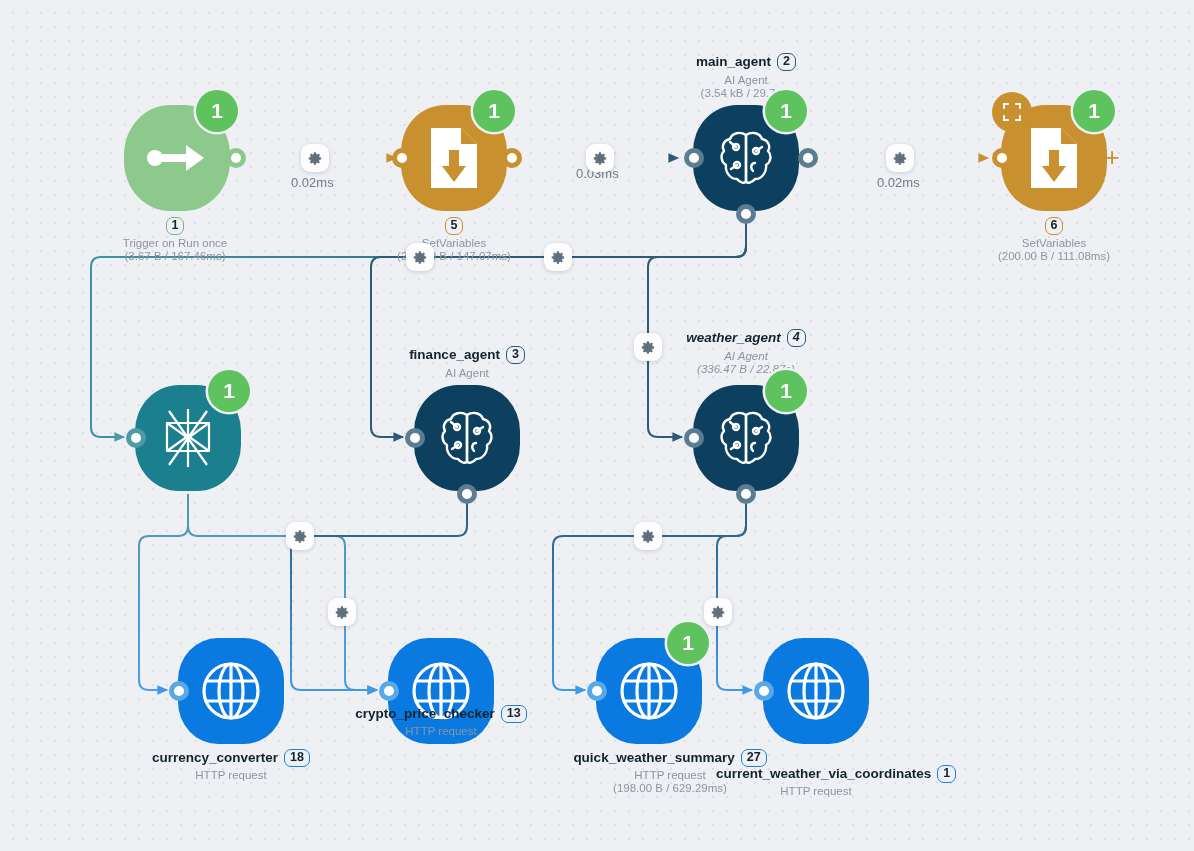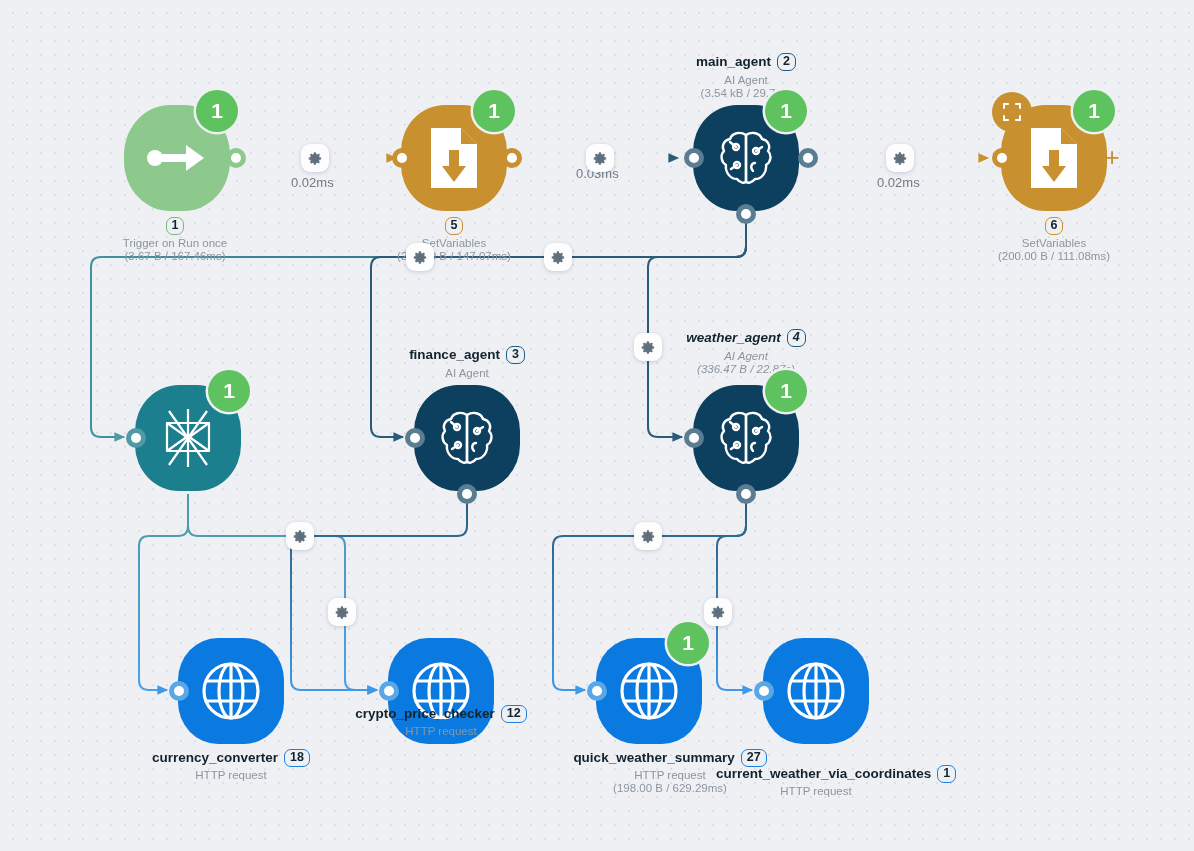--- a/index.html
+++ b/index.html
@@ -467,21 +467,21 @@
         <path d="M6 21 L56 21"></path>
         <path d="M6 41 L56 41"></path>
         <path d="M31 4 L31 58"></path>
       </g>
     </svg>
   </div>
   <div class="port p-http" style="left:379px; top:681px;"></div>
   <div class="node-label" style="left:341px; top:704px; width:200px;">
     <div class="nl-title">
         <span>crypto_price_checker</span>
-        <span class="nl-num c-blue">12</span>
+        <span class="nl-num c-blue">13</span>
       </div>
     <div class="nl-sub">HTTP request</div>
   </div>
 
   <div class="node n-http" style="left:596px; top:638px;">
     <svg width="62" height="62" viewBox="0 0 62 62">
       <g fill="none" stroke="#ffffff" stroke-width="3.2">
         <circle cx="31" cy="31" r="27"></circle>
         <ellipse cx="31" cy="31" rx="12" ry="27"></ellipse>
         <path d="M6 21 L56 21"></path>

